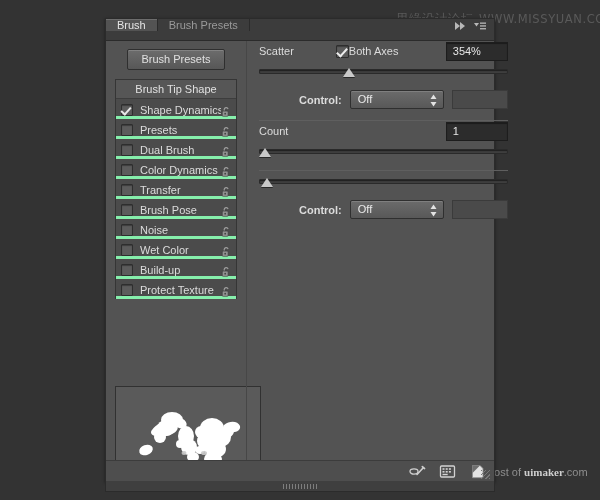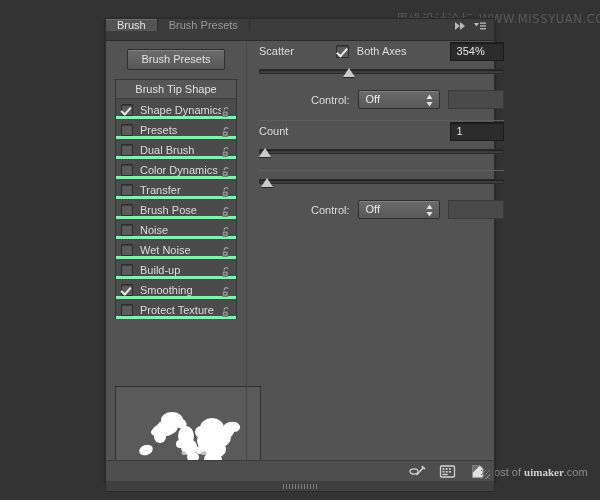--- a/index.html
+++ b/index.html
@@ -142,35 +142,35 @@
   
   .sec { padding: 0 12px; }
   .ctl-row {
     display: flex; align-items: center;
     height: 20px; 
   }
   .ctl-label {
     font-size: 11px; color: #dcdcdc; white-space: nowrap;
     cursor: default;
   }
-  .cb-wrap { display: flex; align-items: center; gap: 8px; cursor: default; }
+  .cb-wrap { display: flex; align-items: center; gap: 0; cursor: default; }
   .cb {
     width: 13px; height: 13px;
     background: #5c5c5c; border: 1px solid #2e2e2e; border-radius: 1px;
     position: relative;
     box-shadow: inset 0 1px 1px rgba(0,0,0,.35);
   }
   .cb.on::after {
     content: ""; position: absolute;
     left: 2px; top: 0px; width: 4px; height: 9px;
     border: solid #ededed; border-width: 0 2px 2px 0;
     transform: rotate(42deg);
   }
   .numfield {
-    width: 54px; height: 19px; line-height: 17px;
+    width: 62px; height: 19px; line-height: 17px;
     background: #2c2c2c; border: 1px solid #1d1d1d;
     color: #e6e6e6; font-size: 11px;
     padding-left: 6px;
     margin-left: auto;
     box-shadow: inset 0 1px 1px rgba(0,0,0,.4);
     cursor: text;
   }
 
   
   .slider { position: relative; height: 14px; margin: 4px 0 0 0; }
@@ -188,24 +188,24 @@
     border-right: 6px solid transparent;
     border-bottom: 9px solid #c9c9c9;
     filter: drop-shadow(0 1px 0 rgba(0,0,0,.5));
     cursor: default;
   }
 
   
   .ctl-control-row {
     display: flex; align-items: center; margin-top: 11px;
   }
-  .ctl-control-row .ctl-label { margin-left: 52px; }
+  .ctl-control-row .ctl-label { margin-left: 40px; font-weight: bold; }
   .select {
     position: relative;
-    width: 82px; height: 19px;
+    width: 94px; height: 19px;
     margin-left: 8px;
     background: linear-gradient(#6b6b6b, #585858);
     border: 1px solid #2f2f2f; border-radius: 2px;
     box-shadow: inset 0 1px 0 rgba(255,255,255,.14);
     font-size: 11px; color: #eaeaea;
     line-height: 17px; padding-left: 7px;
     cursor: default; white-space: nowrap;
   }
   .select .arrows {
     position: absolute; right: 6px; top: 3px;
@@ -385,21 +385,21 @@
               <svg width="10" height="12" viewBox="0 0 10 12">
                   <path d="M3.2 5V3.4a2 2 0 0 1 3.9-.4" fill="none" stroke="#bdbdbd" stroke-width="1.1"></path>
                   <rect x="1.2" y="5" width="6" height="5.4" rx="1" fill="#a9a9a9" stroke="#3a3a3a" stroke-width=".8"></rect>
                   <circle cx="4.2" cy="7.7" r=".9" fill="#3f3f3f"></circle>
                 </svg>
             </span>
           </div>
 
           <div class="row">
             <span class="chk"></span>
-            <span class="row-label">Wet Noise</span>
+            <span class="row-label">Wet Color</span>
             <span class="lock">
               <svg width="10" height="12" viewBox="0 0 10 12">
                   <path d="M3.2 5V3.4a2 2 0 0 1 3.9-.4" fill="none" stroke="#bdbdbd" stroke-width="1.1"></path>
                   <rect x="1.2" y="5" width="6" height="5.4" rx="1" fill="#a9a9a9" stroke="#3a3a3a" stroke-width=".8"></rect>
                   <circle cx="4.2" cy="7.7" r=".9" fill="#3f3f3f"></circle>
                 </svg>
             </span>
           </div>
 
           <div class="row">
@@ -407,31 +407,20 @@
             <span class="row-label">Build-up</span>
             <span class="lock">
               <svg width="10" height="12" viewBox="0 0 10 12">
                   <path d="M3.2 5V3.4a2 2 0 0 1 3.9-.4" fill="none" stroke="#bdbdbd" stroke-width="1.1"></path>
                   <rect x="1.2" y="5" width="6" height="5.4" rx="1" fill="#a9a9a9" stroke="#3a3a3a" stroke-width=".8"></rect>
                   <circle cx="4.2" cy="7.7" r=".9" fill="#3f3f3f"></circle>
                 </svg>
             </span>
           </div>
 
-          <div class="row">
-            <span class="chk on"></span>
-            <span class="row-label">Smoothing</span>
-            <span class="lock">
-              <svg width="10" height="12" viewBox="0 0 10 12">
-                  <path d="M3.2 5V3.4a2 2 0 0 1 3.9-.4" fill="none" stroke="#bdbdbd" stroke-width="1.1"></path>
-                  <rect x="1.2" y="5" width="6" height="5.4" rx="1" fill="#a9a9a9" stroke="#3a3a3a" stroke-width=".8"></rect>
-                  <circle cx="4.2" cy="7.7" r=".9" fill="#3f3f3f"></circle>
-                </svg>
-            </span>
-          </div>
 
           <div class="row">
             <span class="chk"></span>
             <span class="row-label">Protect Texture</span>
             <span class="lock">
               <svg width="10" height="12" viewBox="0 0 10 12">
                   <path d="M3.2 5V3.4a2 2 0 0 1 3.9-.4" fill="none" stroke="#bdbdbd" stroke-width="1.1"></path>
                   <rect x="1.2" y="5" width="6" height="5.4" rx="1" fill="#a9a9a9" stroke="#3a3a3a" stroke-width=".8"></rect>
                   <circle cx="4.2" cy="7.7" r=".9" fill="#3f3f3f"></circle>
                 </svg>

